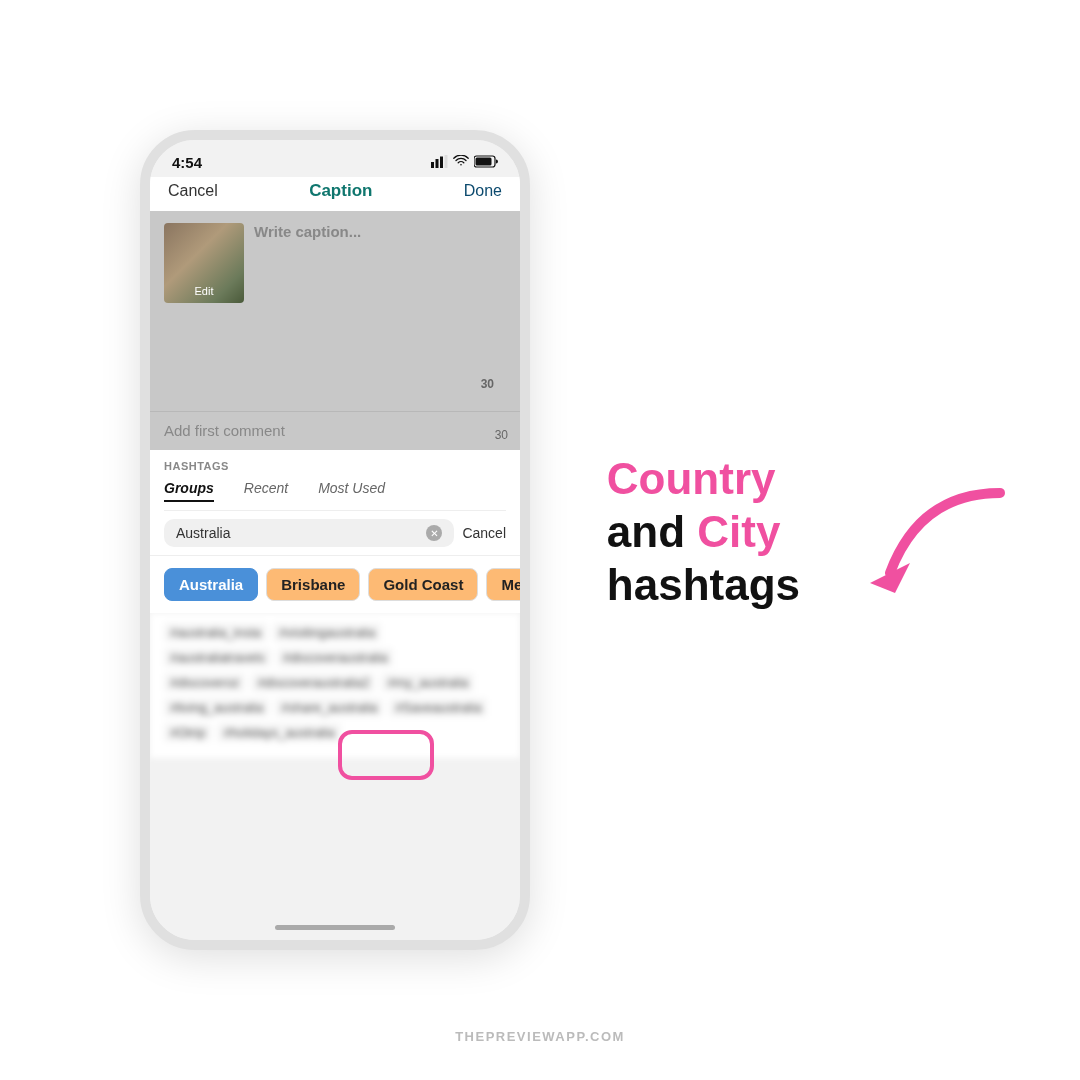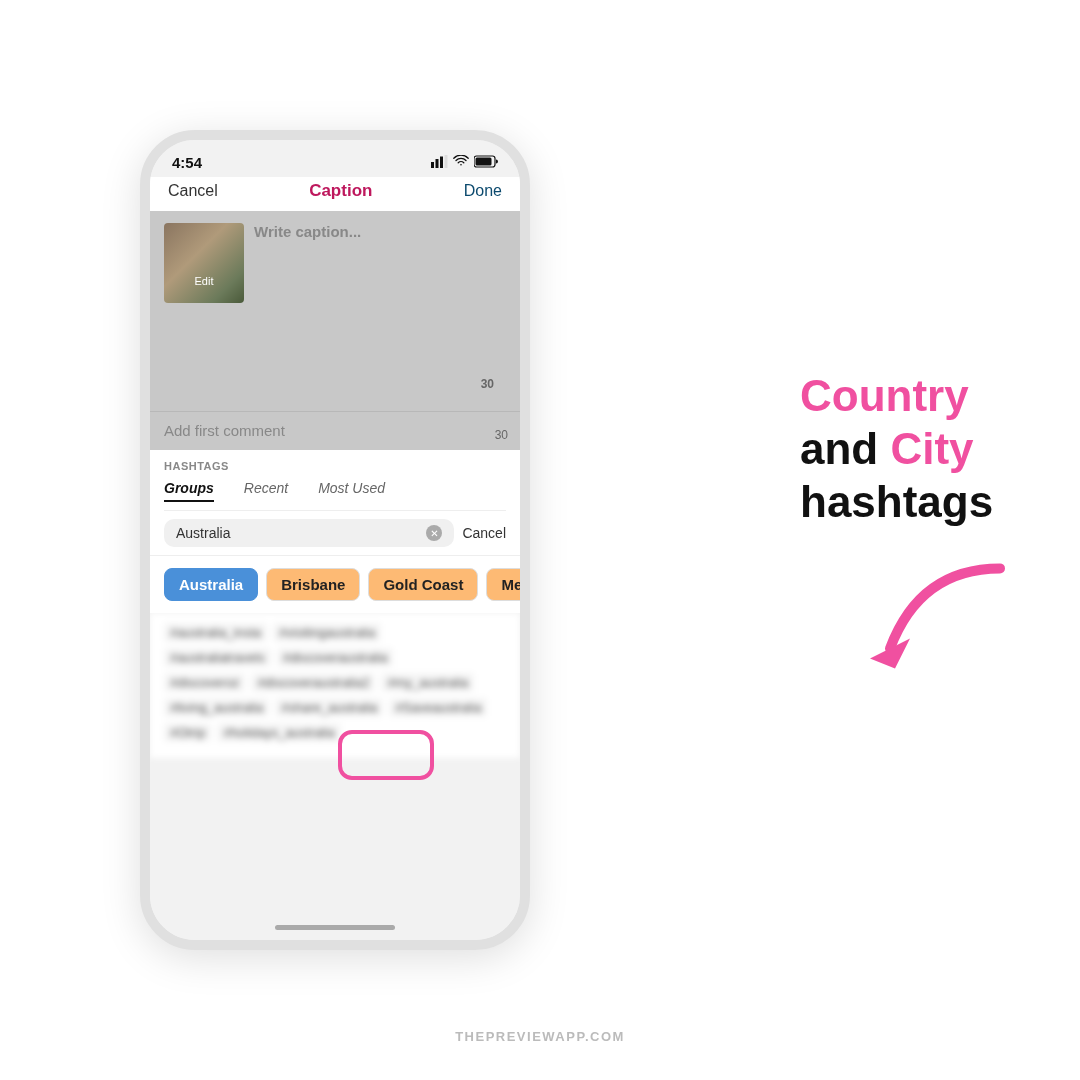--- a/index.html
+++ b/index.html
@@ -78,21 +78,21 @@
     }
 
     .nav-bar .cancel-btn {
       font-size: 16px;
       color: #333;
     }
 
     .nav-bar .title {
       font-size: 17px;
       font-weight: 700;
-      color: #be185d;
+      color: #0f766e;
     }
 
     .nav-bar .done-btn {
       font-size: 16px;
       color: #0c4a6e;
     }
 
     
     .caption-area {
       background: #c8c8c8;
@@ -107,21 +107,21 @@
     .photo-thumb {
       width: 80px;
       height: 80px;
       background: linear-gradient(135deg, #8a7560 0%, #b09a7a 40%, #6b7a5a 80%, #4a5a3a 100%);
       border-radius: 4px;
       flex-shrink: 0;
       position: relative;
       display: flex;
       align-items: flex-end;
       justify-content: center;
-      padding-bottom: 16px;
+      padding-bottom: 6px;
     }
 
     .photo-edit-label {
       font-size: 11px;
       color: #fff;
       font-weight: 500;
     }
 
     .caption-placeholder {
       font-size: 15px;
@@ -291,21 +291,21 @@
       padding: 2px 6px;
     }
 
     
     .annotation-panel {
       position: absolute;
       right: 60px;
       top: 50%;
       transform: translateY(-55%);
       display: flex;
-      flex-direction: column;
+      flex-direction: row;
       align-items: flex-start;
       gap: 0;
     }
 
     
     .arrow-svg {
       margin-top: 30px;
       margin-left: 60px;
     }
 

